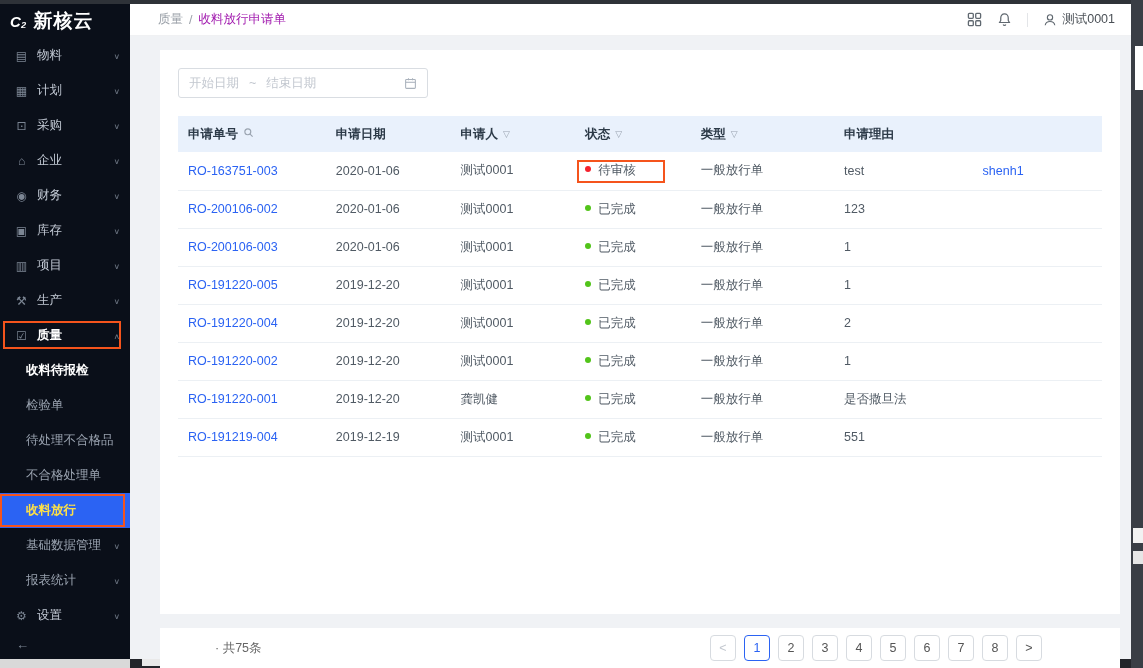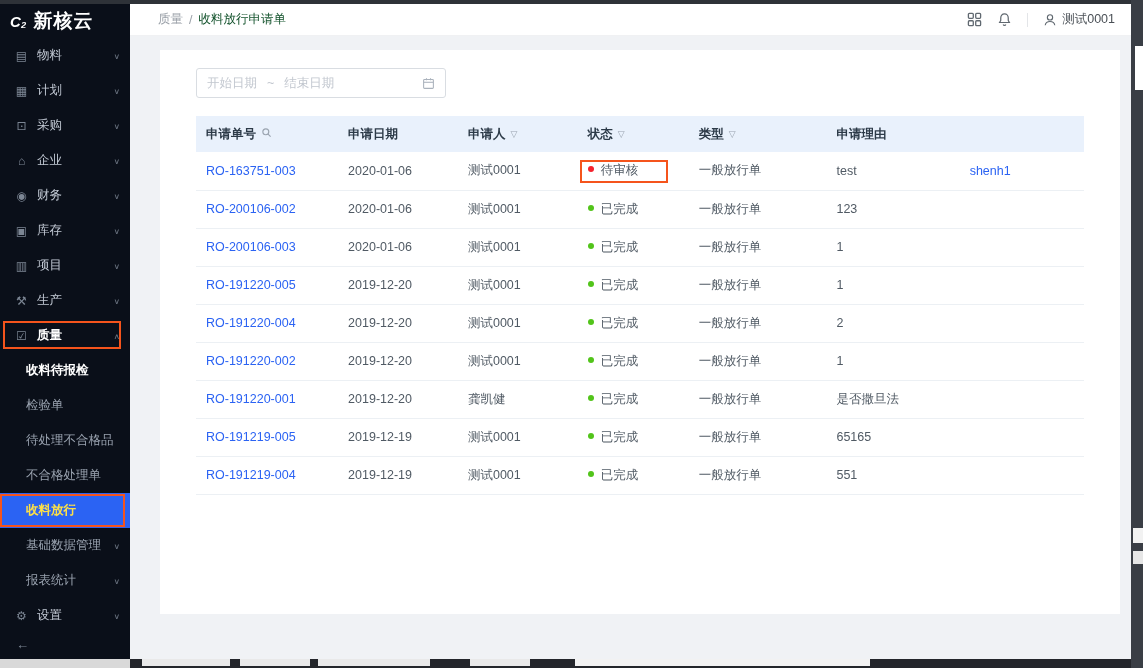--- a/index.html
+++ b/index.html
@@ -46,29 +46,29 @@
   
   .ann-box{ position:absolute; border:2px solid var(--ann); pointer-events:none; z-index:5; }
   .ann-menu{ left:3px; right:9px; top:3px; bottom:4px; }
   .ann-menu-active{ left:0; right:5px; top:1px; bottom:1px; }
   .ann-status{ left:2px; top:8px; width:88px; height:23px; }
 
   
   .topbar{ position:absolute; left:130px; top:0; width:1001px; height:32px; background:#fff;
            display:flex; align-items:center; padding:0 16px 0 28px; border-bottom:1px solid #f0f1f3; }
   .breadcrumb{ font-size:12.5px; color:#9aa0a8; display:flex; gap:6px; align-items:center; }
-  .breadcrumb .current{ color:#14532d; }
+  .breadcrumb .current{ color:#a21caf; }
   .topbar-right{ margin-left:auto; display:flex; align-items:center; gap:15px; }
   .tb-icon{ display:flex; align-items:center; cursor:pointer; }
   .tb-divider{ width:1px; height:14px; background:#e3e5e8; }
   .user{ display:flex; align-items:center; gap:5px; font-size:12.5px; color:#4a5056; cursor:pointer; }
 
   
   .content{ position:absolute; left:130px; top:32px; width:1001px; height:623px; padding:14px 11px 0 30px; }
-  .card{ background:#fff; height:564px; padding:18px 36px; }
+  .card{ background:#fff; height:564px; padding:18px 18px; }
   .daterange{ width:250px; height:30px; border:1px solid #d9dde2; border-radius:3px; display:flex;
               align-items:center; padding:0 10px; gap:10px; font-size:12.5px; color:#c2c7cf;
               background:#fff; cursor:pointer; }
   .daterange .cal{ margin-left:auto; display:flex; align-items:center; }
 
   .table{ width:100%; border-collapse:collapse; margin-top:18px; table-layout:fixed; font-size:12.5px; }
   .table th{ background:#e9f1fc; height:36px; text-align:left; padding:0 10px; color:#2c3a48; font-weight:bold; }
   .th-label{ margin-right:5px; }
   .th-icon{ display:inline-flex; align-items:center; }
   .th-icon.tri{ color:#9aa4b0; font-size:9px; transform:translateY(-1px); display:inline-block; }
@@ -329,36 +329,42 @@
             <tr>
               <td><span class="link">RO-191220-001</span></td>
               <td>2019-12-20</td>
               <td>龚凯健</td>
               <td class="status-cell"><span class="status-wrap"><span class="status-dot" style="background: rgb(82, 196, 26);"></span><span>已完成</span></span></td>
               <td>一般放行单</td>
               <td>是否撒旦法</td>
               <td></td>
             </tr>
             <tr>
-              <td><span class="link">RO-191219-005</span></td>
-              <td>2019-12-19</td>
-              <td>测试0001</td>
-              <td class="status-cell"><span class="status-wrap"><span class="status-dot" style="background: rgb(82, 196, 26);"></span><span>已完成</span></span></td>
-              <td>一般放行单</td>
-              <td>65165</td>
-              <td></td>
-            </tr>
-            <tr>
               <td><span class="link">RO-191219-004</span></td>
               <td>2019-12-19</td>
               <td>测试0001</td>
               <td class="status-cell"><span class="status-wrap"><span class="status-dot" style="background: rgb(82, 196, 26);"></span><span>已完成</span></span></td>
               <td>一般放行单</td>
               <td>551</td>
               <td></td>
             </tr>
           </tbody>
       </table>
     </section>
 
+    <div class="footer-bar">
+      <span class="total">· 共75条</span>
+      <div class="pagination" id="pagination">
+          <button class="page-btn prev">&lt;</button>
+          <button class="page-btn active">1</button>
+          <button class="page-btn">2</button>
+          <button class="page-btn">3</button>
+          <button class="page-btn">4</button>
+          <button class="page-btn">5</button>
+          <button class="page-btn">6</button>
+          <button class="page-btn">7</button>
+          <button class="page-btn">8</button>
+          <button class="page-btn next">&gt;</button>
+        </div>
+    </div>
   </main>
 
 </div>
 
 </body></html>

